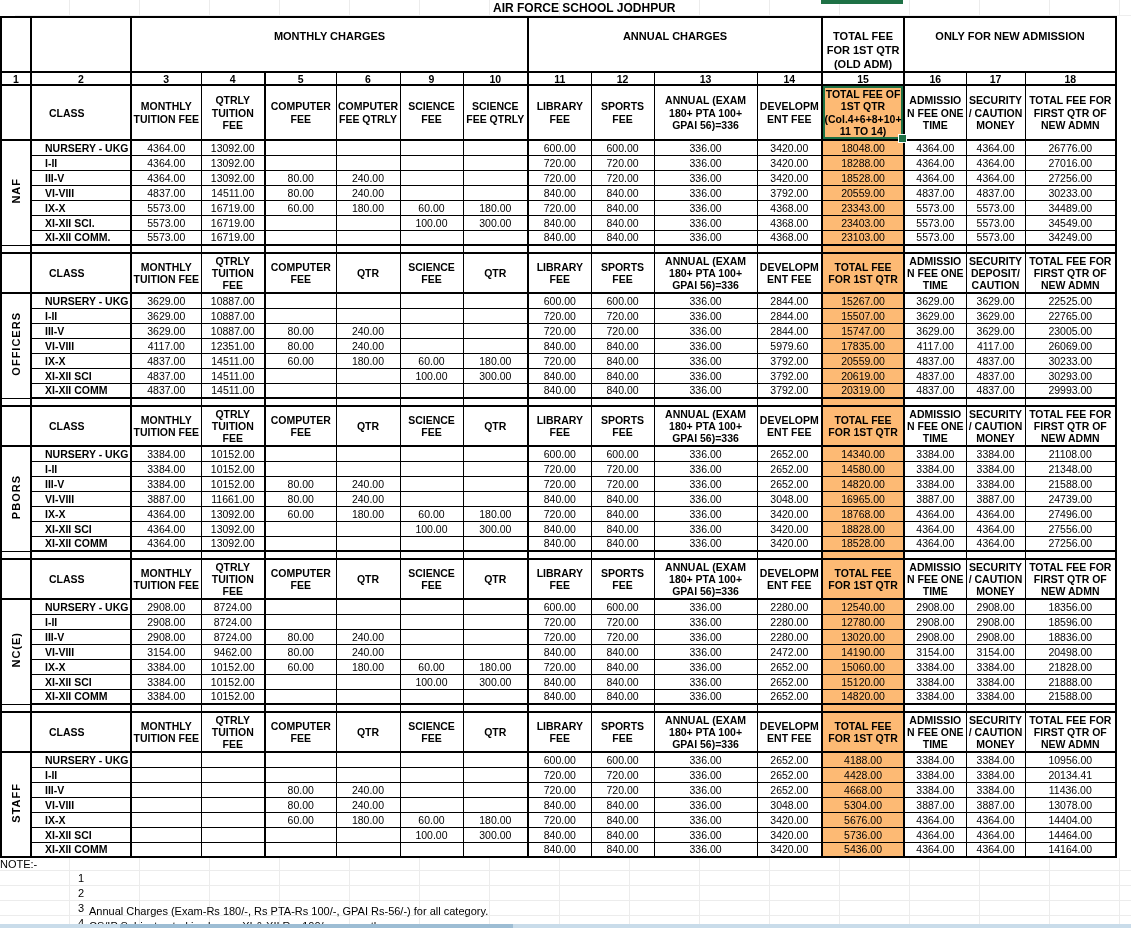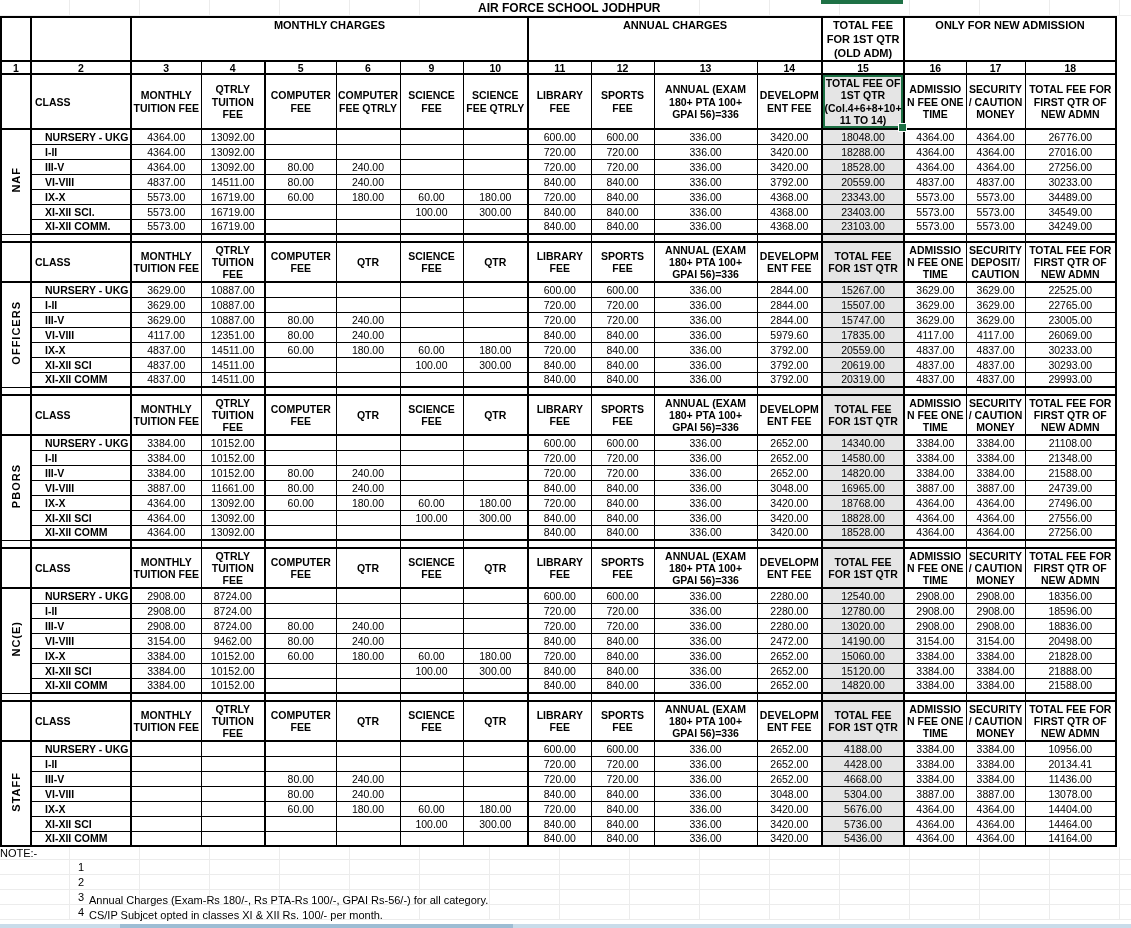--- a/index.html
+++ b/index.html
@@ -6,58 +6,58 @@
   body{
     width:1131px;height:928px;background:#ffffff;position:relative;overflow:hidden;
     font-family:"Liberation Sans",sans-serif;color:#000;
   }
   
   .gridbg{
     background-image:repeating-linear-gradient(to right,transparent 0,transparent 69px,#ececec 69px,#ececec 70px);
   }
   .title-row{
     height:16px;line-height:16px;font-weight:bold;font-size:12px;
-    padding-left:478px;white-space:nowrap;border-bottom:1px solid #eeeeee;box-sizing:border-box;
+    padding-left:478px;white-space:nowrap;border-bottom:1px solid #eeeeee;box-sizing:border-box;margin-left:15px;
   }
   .green-top-bar{position:absolute;top:0;left:821px;width:82px;height:4px;background:#1e7145;z-index:6;}
 
   table.fee{border-collapse:collapse;table-layout:fixed;width:1115px;border:2px solid #000;}
   td,th{border:1px solid #000;padding:0 1px;box-sizing:border-box;}
   
   col.c0{width:30px}col.c1{width:100px}col.c2{width:70px}col.c3{width:64px}
   col.c4{width:71px}col.c5{width:64px}col.c6{width:63px}col.c7{width:65px}
   col.c8{width:63px}col.c9{width:63px}col.c10{width:103px}col.c11{width:65px}
   col.c12{width:82px}col.c13{width:62px}col.c14{width:59px}col.c15{width:91px}
 
   tr.r-group{height:44px}
   tr.r-num{height:13px}
   tr.r-hd-main{height:55px}
   tr.r-hd{height:40px}
   tr.r-data{height:15px}
   tr.r-gap{height:8px}
 
   td.gh{
     border:2px solid #000;font-weight:bold;font-size:11px;text-align:center;
-    vertical-align:top;line-height:1.25;padding-top:1px;
+    vertical-align:top;line-height:1.25;padding-top:12px;
   }
   td.num{font-weight:bold;font-size:10.5px;text-align:center;line-height:1;}
   th.hd{
     font-weight:bold;font-size:10.5px;line-height:1.18;text-align:center;vertical-align:middle;
     word-break:break-word;overflow-wrap:anywhere;
   }
-  th.hcls{text-align:left;padding-left:3px;word-break:normal;overflow-wrap:normal;margin-left:16px;}
+  th.hcls{text-align:left;padding-left:17px;word-break:normal;overflow-wrap:normal;margin-left:16px;}
   td.cls{font-weight:bold;font-size:10.5px;text-align:left;padding-left:13px;white-space:nowrap;line-height:1;}
   td.val{font-size:10.5px;text-align:center;line-height:1;}
   td.grp{text-align:center;vertical-align:middle;}
   td.grp span{
     display:inline-block;writing-mode:vertical-rl;transform:rotate(180deg);
     font-weight:bold;font-size:11px;letter-spacing:1px;
   }
   td.gap{padding:0;}
-  .sel{background:#e5e5e5;}
+  .sel{background:#fdba74;}
   th.active{box-shadow:inset 0 0 0 2px #1e7145;position:relative;}
   th.active::after{
     content:"";position:absolute;right:-4px;bottom:-4px;width:7px;height:7px;
     background:#1e7145;border:1px solid #fff;z-index:5;
   }
   .bt{border-top-width:2px}.bb{border-bottom-width:2px}
   .bl{border-left-width:2px}.br{border-right-width:2px}
 
   .notes{font-size:11px;}
   .note-label{height:12px;line-height:12px;font-weight:normal;font-size:11px;border-bottom:1px solid #ececec;}

